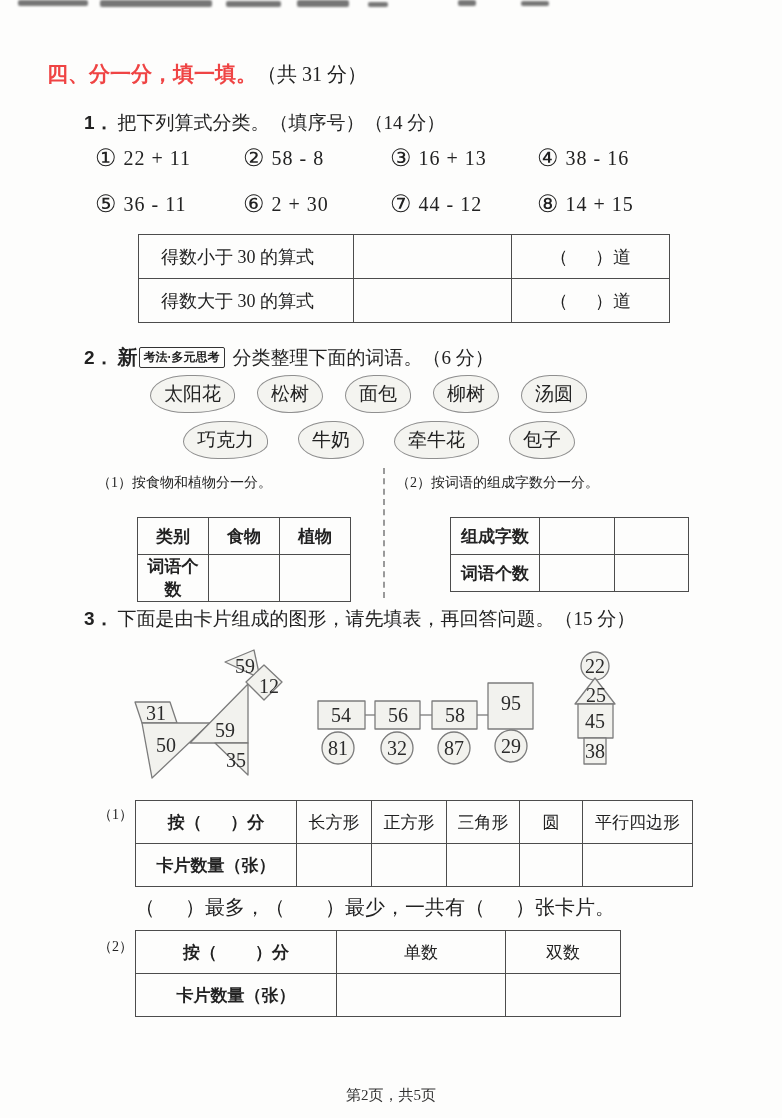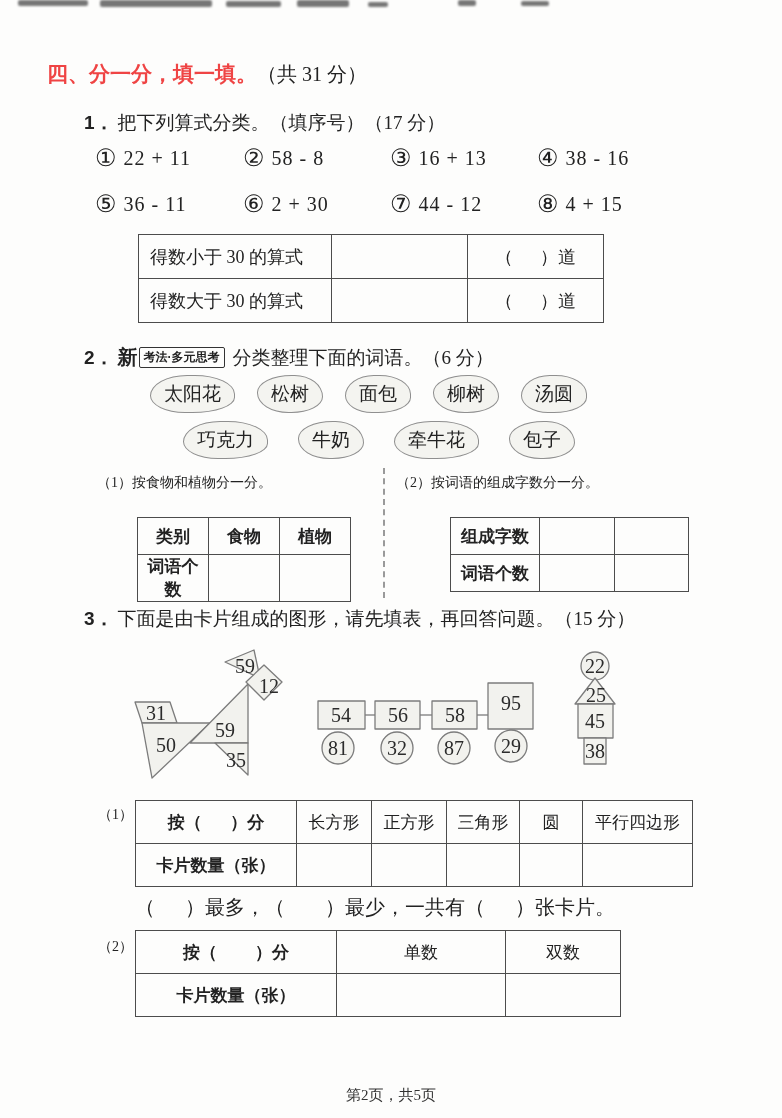--- a/index.html
+++ b/index.html
@@ -13,21 +13,21 @@
   .h4{font-family:"Liberation Sans",sans-serif;font-weight:bold;font-size:21px;color:#ef4444;}
   .score{font-family:"Liberation Serif",serif;font-weight:normal;font-size:20px;margin-top:40px;}
   .qnum{font-family:"Liberation Sans",sans-serif;font-weight:bold;font-size:19px;}
   .qtxt{font-size:19px;}
   
   .expr{position:absolute;display:flex;align-items:center;}
   .cnum{font-size:24px;line-height:1;}
   .etxt{font-size:20px;margin-left:7px;letter-spacing:1px;}
   
   table{border-collapse:collapse;}
-  td{border:1px solid #4c4c4c;font-size:18px;padding:0 11px;}
+  td{border:1px solid #4c4c4c;font-size:18px;padding:0 22px;}
   .t1 td{height:43px;}
   .t1 .lbl{width:170px;}
   .t1 .blank{width:113px;}
   .t1 .unit{width:113px;text-align:center;}
   .t2 td{height:36px;text-align:center;padding:0 4px;}
   .t2 .hd{font-family:"Liberation Sans",sans-serif;font-weight:bold;font-size:17px;}
   .t3 td{height:42px;text-align:center;padding:0 2px;font-size:17px;}
   .t3 .hd{font-family:"Liberation Sans",sans-serif;font-weight:bold;}
   
   .badge-new{font-family:"Liberation Sans",sans-serif;font-weight:bold;font-size:20px;}
@@ -60,21 +60,21 @@
   <div class="art" style="left:368px;top:2px;width:20px;height:5px"></div>
   <div class="art" style="left:458px;top:0;width:18px;height:6px"></div>
   <div class="art" style="left:521px;top:1px;width:28px;height:5px"></div>
 
   <div class="abs" style="left:47px;top:60px">
     <span class="h4">四、分一分，填一填。</span><span class="score">（共 31 分）</span>
   </div>
 
   <div class="abs" style="left:84px;top:110px">
     <span class="qnum">1．</span>
-    <span class="qtxt">把下列算式分类。（填序号）（17 分）</span>
+    <span class="qtxt">把下列算式分类。（填序号）（14 分）</span>
   </div>
 
   <div class="expr" style="left:95px;top:146px">
       <span class="cnum">①</span>
       <span class="etxt">22 + 11</span>
     </div>
   <div class="expr" style="left:243px;top:146px">
       <span class="cnum">②</span>
       <span class="etxt">58 - 8</span>
     </div>
@@ -93,21 +93,21 @@
   <div class="expr" style="left:243px;top:192px">
       <span class="cnum">⑥</span>
       <span class="etxt">2 + 30</span>
     </div>
   <div class="expr" style="left:390px;top:192px">
       <span class="cnum">⑦</span>
       <span class="etxt">44 - 12</span>
     </div>
   <div class="expr" style="left:537px;top:192px">
       <span class="cnum">⑧</span>
-      <span class="etxt">4 + 15</span>
+      <span class="etxt">14 + 15</span>
     </div>
 
   <table class="t1 abs" style="left:138px;top:234px">
     <tbody>
         <tr>
       <td class="lbl">得数小于 30 的算式</td>
       <td class="blank"></td>
       <td class="unit pre">（      ）道</td>
     </tr>
     <tr>

